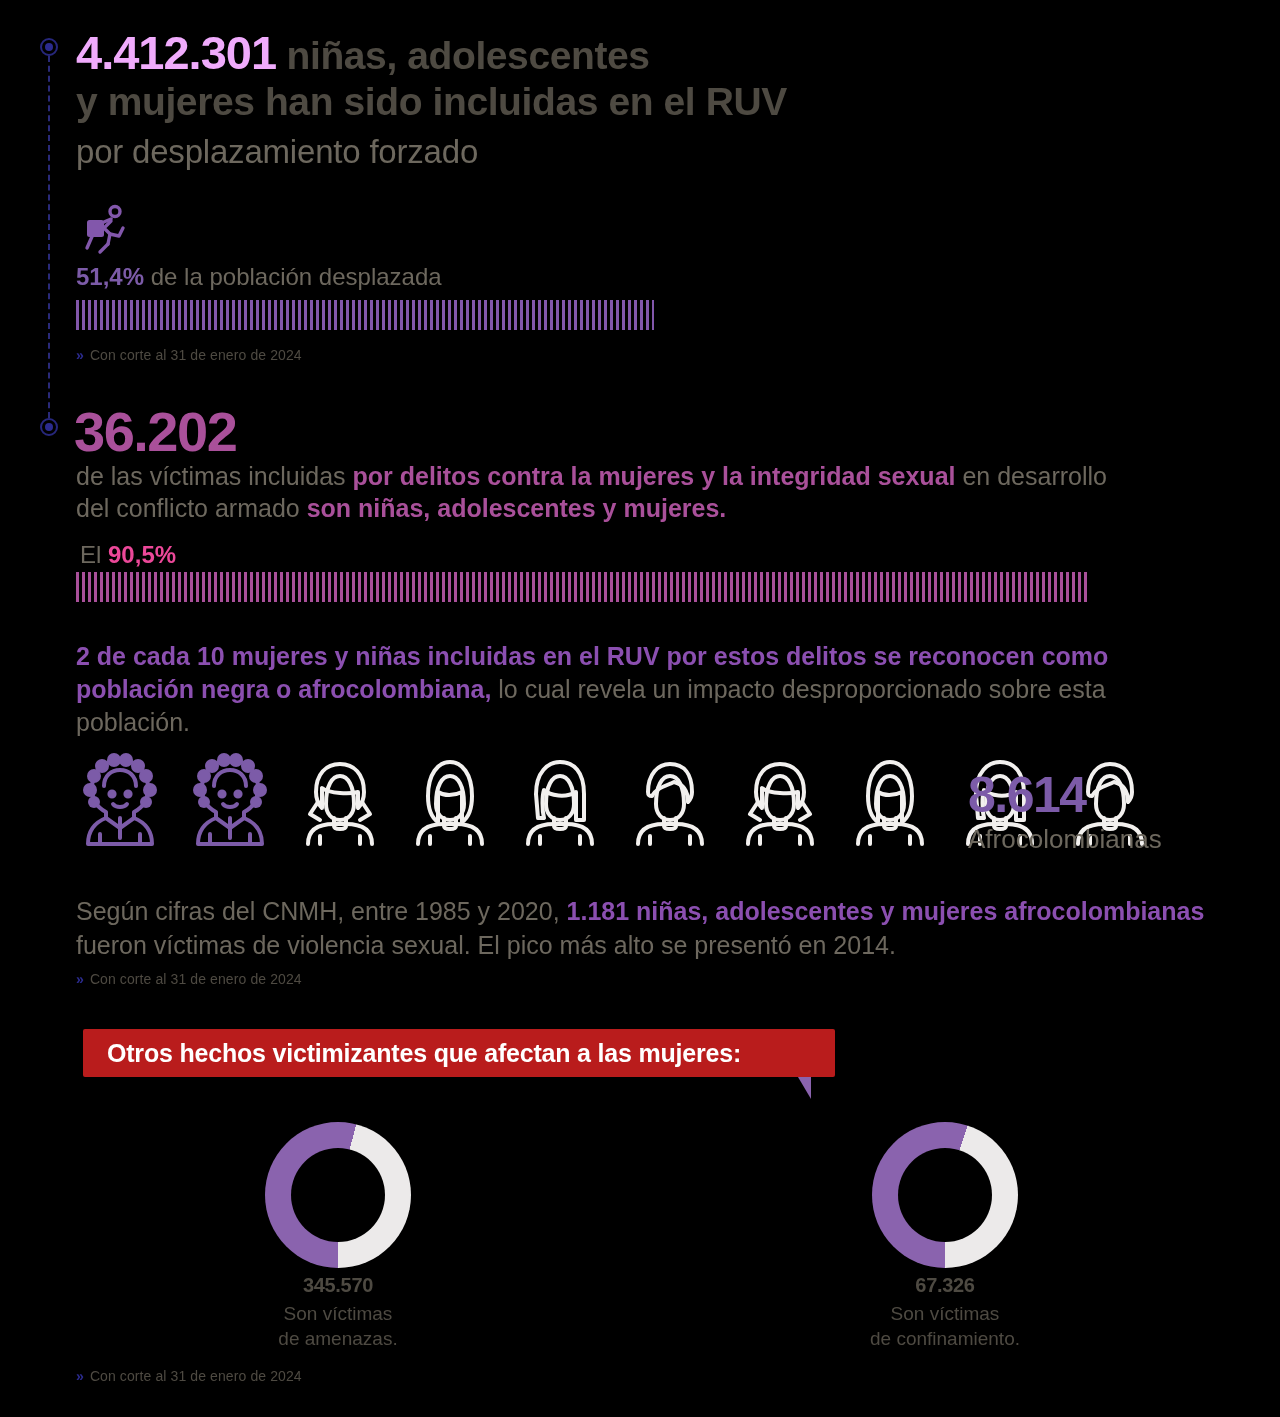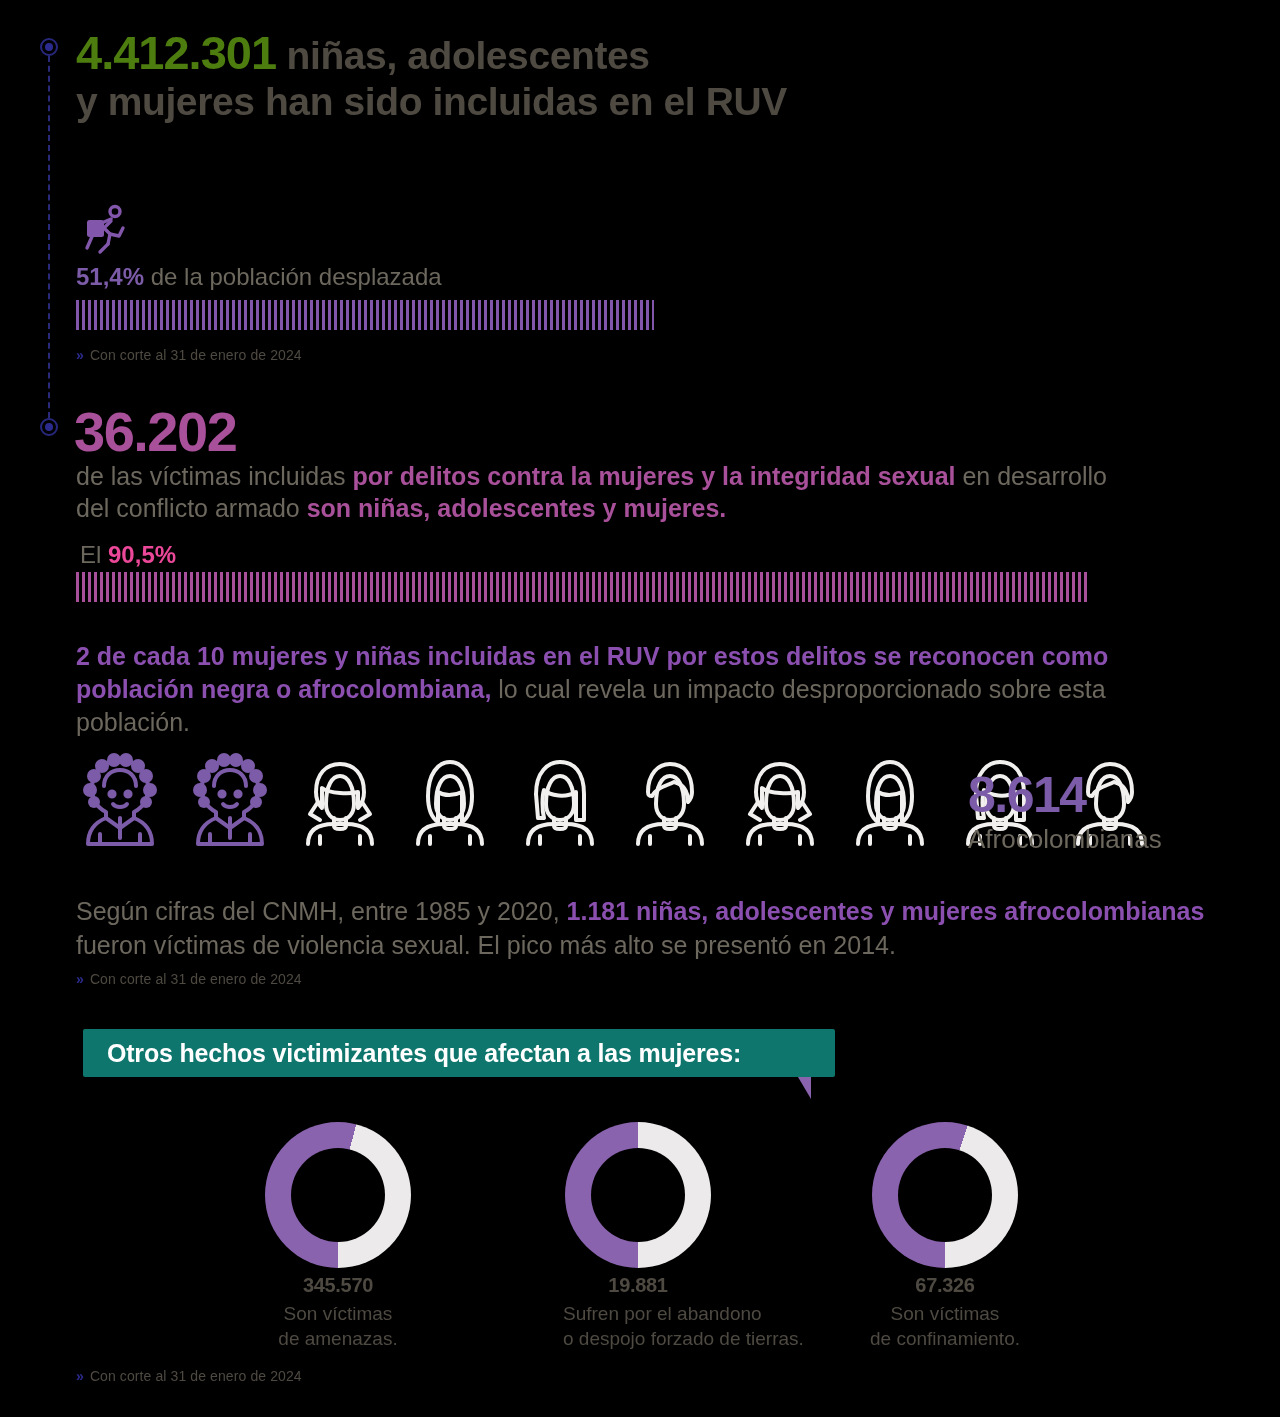--- a/index.html
+++ b/index.html
@@ -17,21 +17,21 @@
        border:2px solid #27277c;background:#000;box-sizing:border-box;}
   .dot::after{content:"";position:absolute;left:3px;top:3px;width:8px;height:8px;
        border-radius:50%;background:#2b2b8f;}
   .dot.d1{left:40px;top:38px;}
   .dot.d2{left:40px;top:418px;}
 
   
   .headline{position:absolute;left:76px;top:30px;width:1120px;
      font-size:39px;line-height:46px;font-weight:bold;color:#4e4a42;
      letter-spacing:-0.4px;}
-  .headline .big{color:#4d7c0f;font-size:47px;letter-spacing:-1px;text-align:center;}
+  .headline .big{color:#f0abfc;font-size:47px;letter-spacing:-1px;text-align:center;}
   .sub-head{position:absolute;left:76px;top:132px;width:1000px;
      font-size:33px;line-height:40px;color:#6d685e;font-weight:400;
      letter-spacing:-0.2px;}
 
   
   .hiker{position:absolute;left:78px;top:204px;width:56px;height:52px;}
 
   
   .pct1{position:absolute;left:76px;top:263px;font-size:24px;color:#6d685e;}
   .pct1 b{color:#7c5ba8;font-weight:bold;}
@@ -71,21 +71,21 @@
       font-weight:bold;color:#7c5ba8;letter-spacing:-1.5px;}
   .afro-lbl{position:absolute;left:968px;top:824px;font-size:26px;color:#6d685e;}
 
   
   .body4{position:absolute;left:76px;top:894px;width:1150px;
       font-size:25px;line-height:34px;color:#6d685e;}
   .body4 b{color:#8b4fb0;font-weight:bold;}
 
   
   .banner{position:absolute;left:83px;top:1029px;width:752px;height:48px;
-      background:#0f766e;border-radius:2px;}
+      background:#b91c1c;border-radius:2px;}
   .banner-txt{position:absolute;left:0;top:0;right:0;bottom:0;
       display:flex;align-items:center;padding-left:24px;
       color:#fff;font-size:25px;font-weight:bold;letter-spacing:-0.2px;}
   .banner-tail{position:absolute;right:24px;top:48px;width:0;height:0;
       border-left:13px solid transparent;border-right:0 solid transparent;
       border-top:22px solid #8a63ae;}
 
   
   .donut-wrap{position:absolute;top:1122px;width:150px;text-align:center;}
   .donut{width:146px;height:146px;border-radius:50%;margin:0 auto;position:relative;}
@@ -101,20 +101,21 @@
 <div class="stage">
 
   <div class="rail"></div>
   <div class="dot d1"></div>
   <div class="dot d2"></div>
 
   <div class="headline">
     <span class="big">4.412.301</span><span> niñas, adolescentes</span><br>
     <span>y mujeres han sido incluidas en el RUV</span>
   </div>
+  <div class="sub-head">por desplazamiento forzado</div>
 
   <div class="hiker">
     <svg viewBox="0 0 56 52" width="56" height="52">
       <g fill="none" stroke="#8257ab" stroke-width="3.4" stroke-linecap="round" stroke-linejoin="round">
         <circle cx="37" cy="7.5" r="5"></circle>
         <path d="M33 17 L26 24 L32 30 L30 40"></path>
         <path d="M32 30 L41 32 L45 24"></path>
         <path d="M30 40 L22 48"></path>
         <path d="M26 24 L16 28 L9 44"></path>
       </g>
@@ -286,28 +287,20 @@
 
   <div class="donut-wrap w1">
     <div class="donut" style="background: conic-gradient(from 180deg, rgb(138, 99, 174) 0deg, rgb(138, 99, 174) 194.4deg, rgb(236, 234, 234) 194.4deg, rgb(236, 234, 234) 360deg);"></div>
     <div class="d-num">345.570</div>
     <div class="d-cap">
       <div>Son víctimas</div>
       <div>de amenazas.</div>
     </div>
   </div>
 
-  <div class="donut-wrap w2">
-    <div class="donut" style="background: conic-gradient(from 180deg, rgb(138, 99, 174) 0deg, rgb(138, 99, 174) 180deg, rgb(236, 234, 234) 180deg, rgb(236, 234, 234) 360deg);"></div>
-    <div class="d-num">19.881</div>
-    <div class="d-cap">
-      <div>Sufren por el abandono</div>
-      <div>o despojo forzado de tierras.</div>
-    </div>
-  </div>
 
   <div class="donut-wrap w3">
     <div class="donut" style="background: conic-gradient(from 180deg, rgb(138, 99, 174) 0deg, rgb(138, 99, 174) 198deg, rgb(236, 234, 234) 198deg, rgb(236, 234, 234) 360deg);"></div>
     <div class="d-num">67.326</div>
     <div class="d-cap">
       <div>Son víctimas</div>
       <div>de confinamiento.</div>
     </div>
   </div>
 

